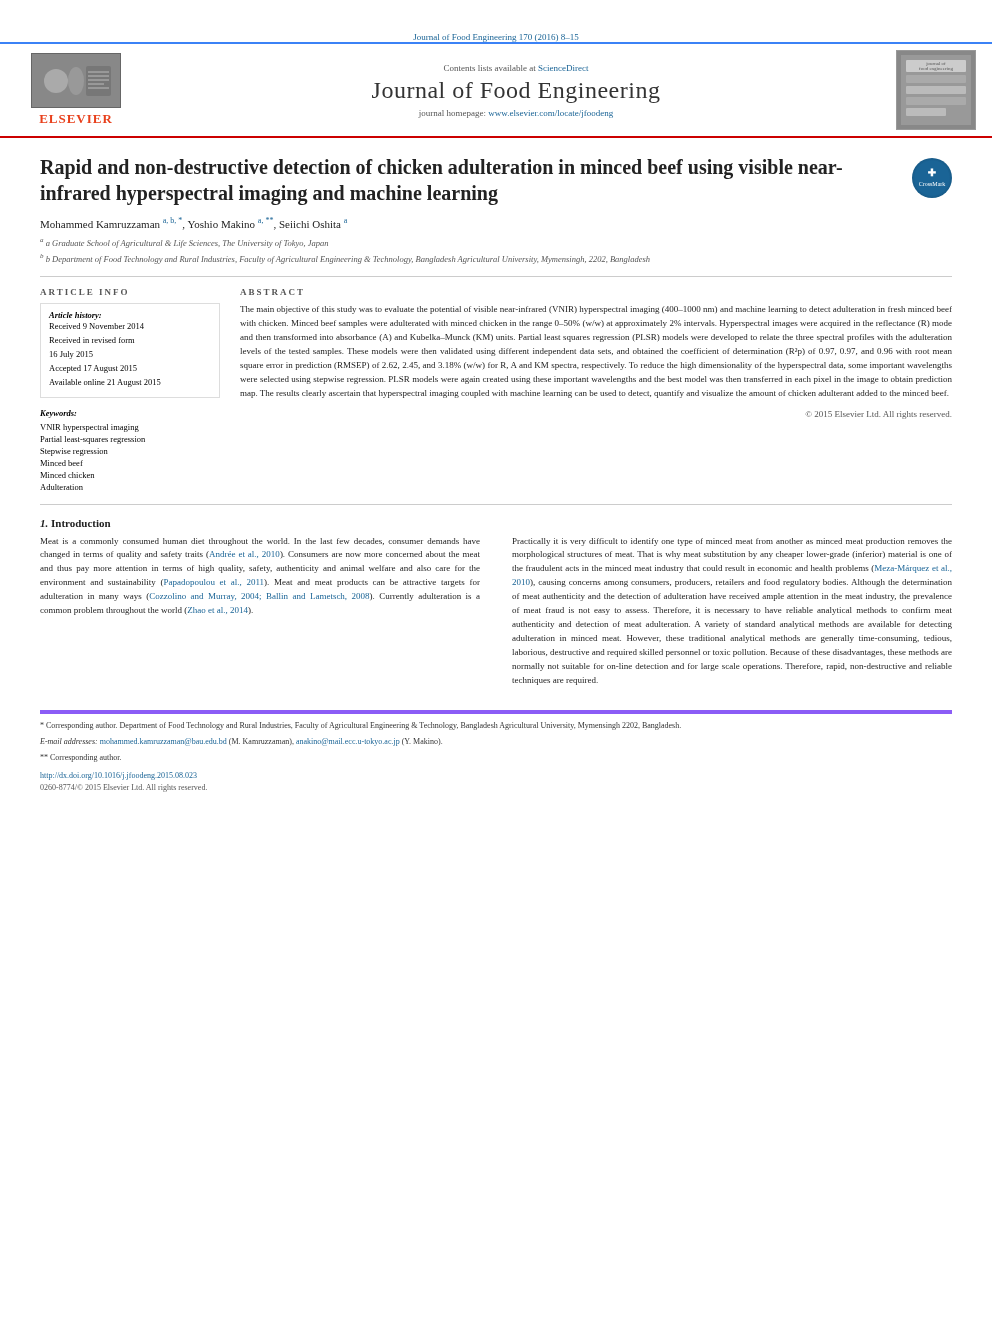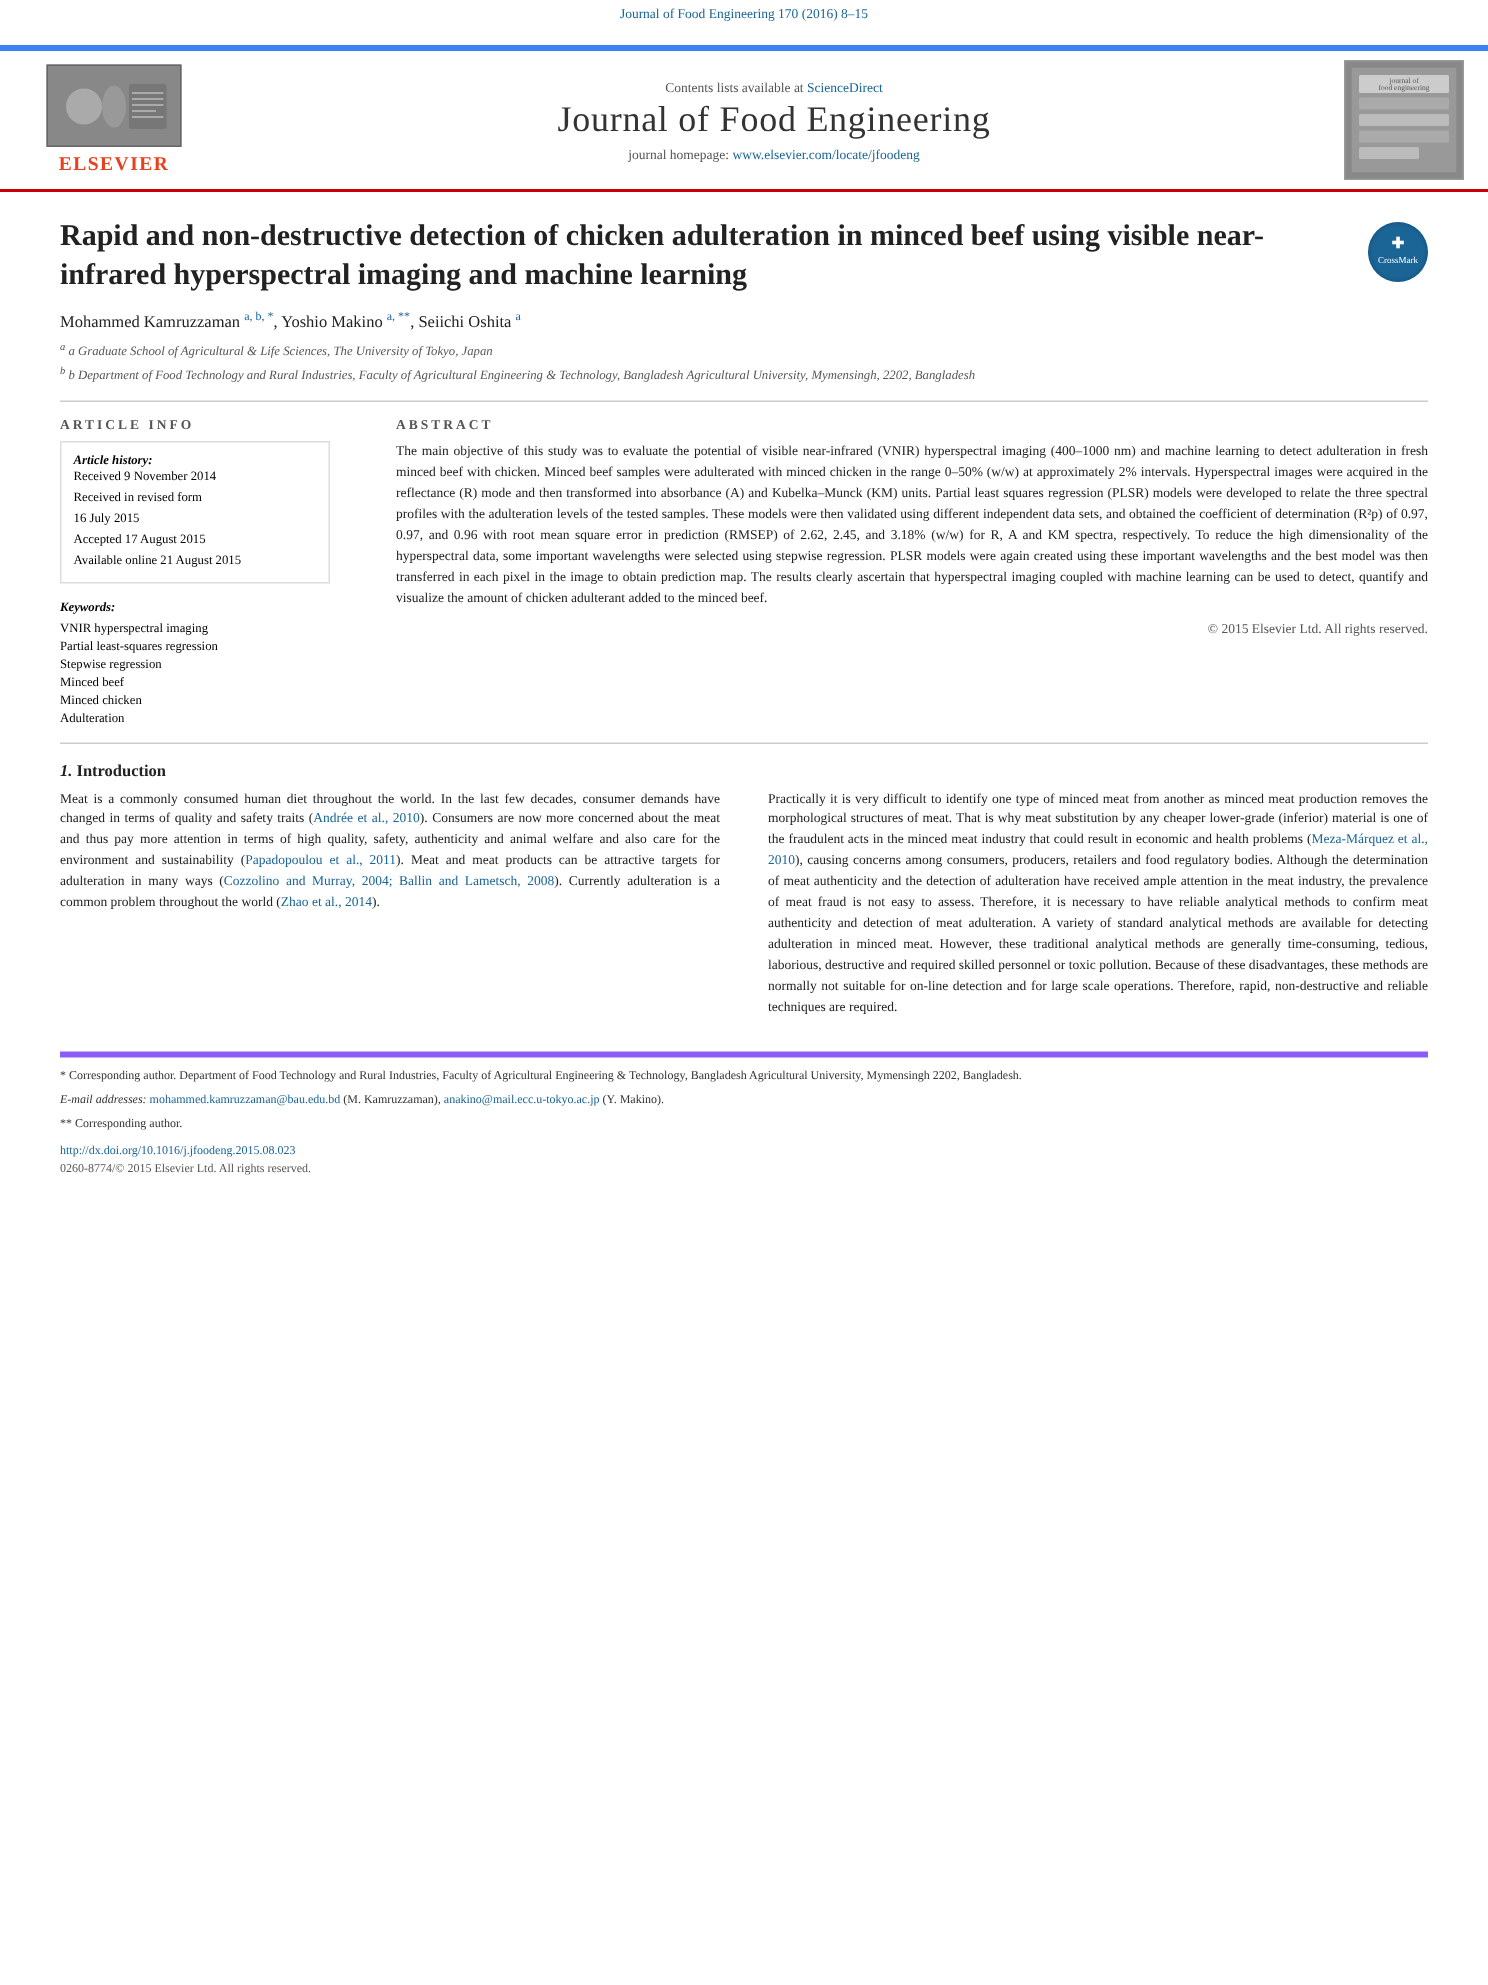--- a/index.html
+++ b/index.html
@@ -14,22 +14,23 @@
 
     
     .journal-header {
       border-bottom: 2px solid #c00;
       padding: 0;
     }
     .journal-top-bar {
       text-align: center;
       font-size: 9px;
       color: #1a6496;
-      padding: 4px 0 16px;
-      border-bottom: 4px solid #3b82f6;
+      padding: 4px 0 0;
+      border-bottom: 2px solid #3b82f6;
+      margin-top: 28px;
     }
     .journal-main-header {
       display: flex;
       align-items: center;
       justify-content: space-between;
       padding: 6px 16px;
     }
     .elsevier-logo {
       display: flex;
       flex-direction: column;
@@ -170,21 +171,20 @@
     .two-col {
       display: flex;
       gap: 20px;
     }
     .left-col {
       width: 180px;
       flex-shrink: 0;
     }
     .right-col {
       flex: 1;
-      margin-left: 24px;
     }
 
     
     .section-heading {
       font-size: 9px;
       font-weight: bold;
       letter-spacing: 2px;
       color: #555;
       text-transform: uppercase;
       margin-bottom: 6px;

